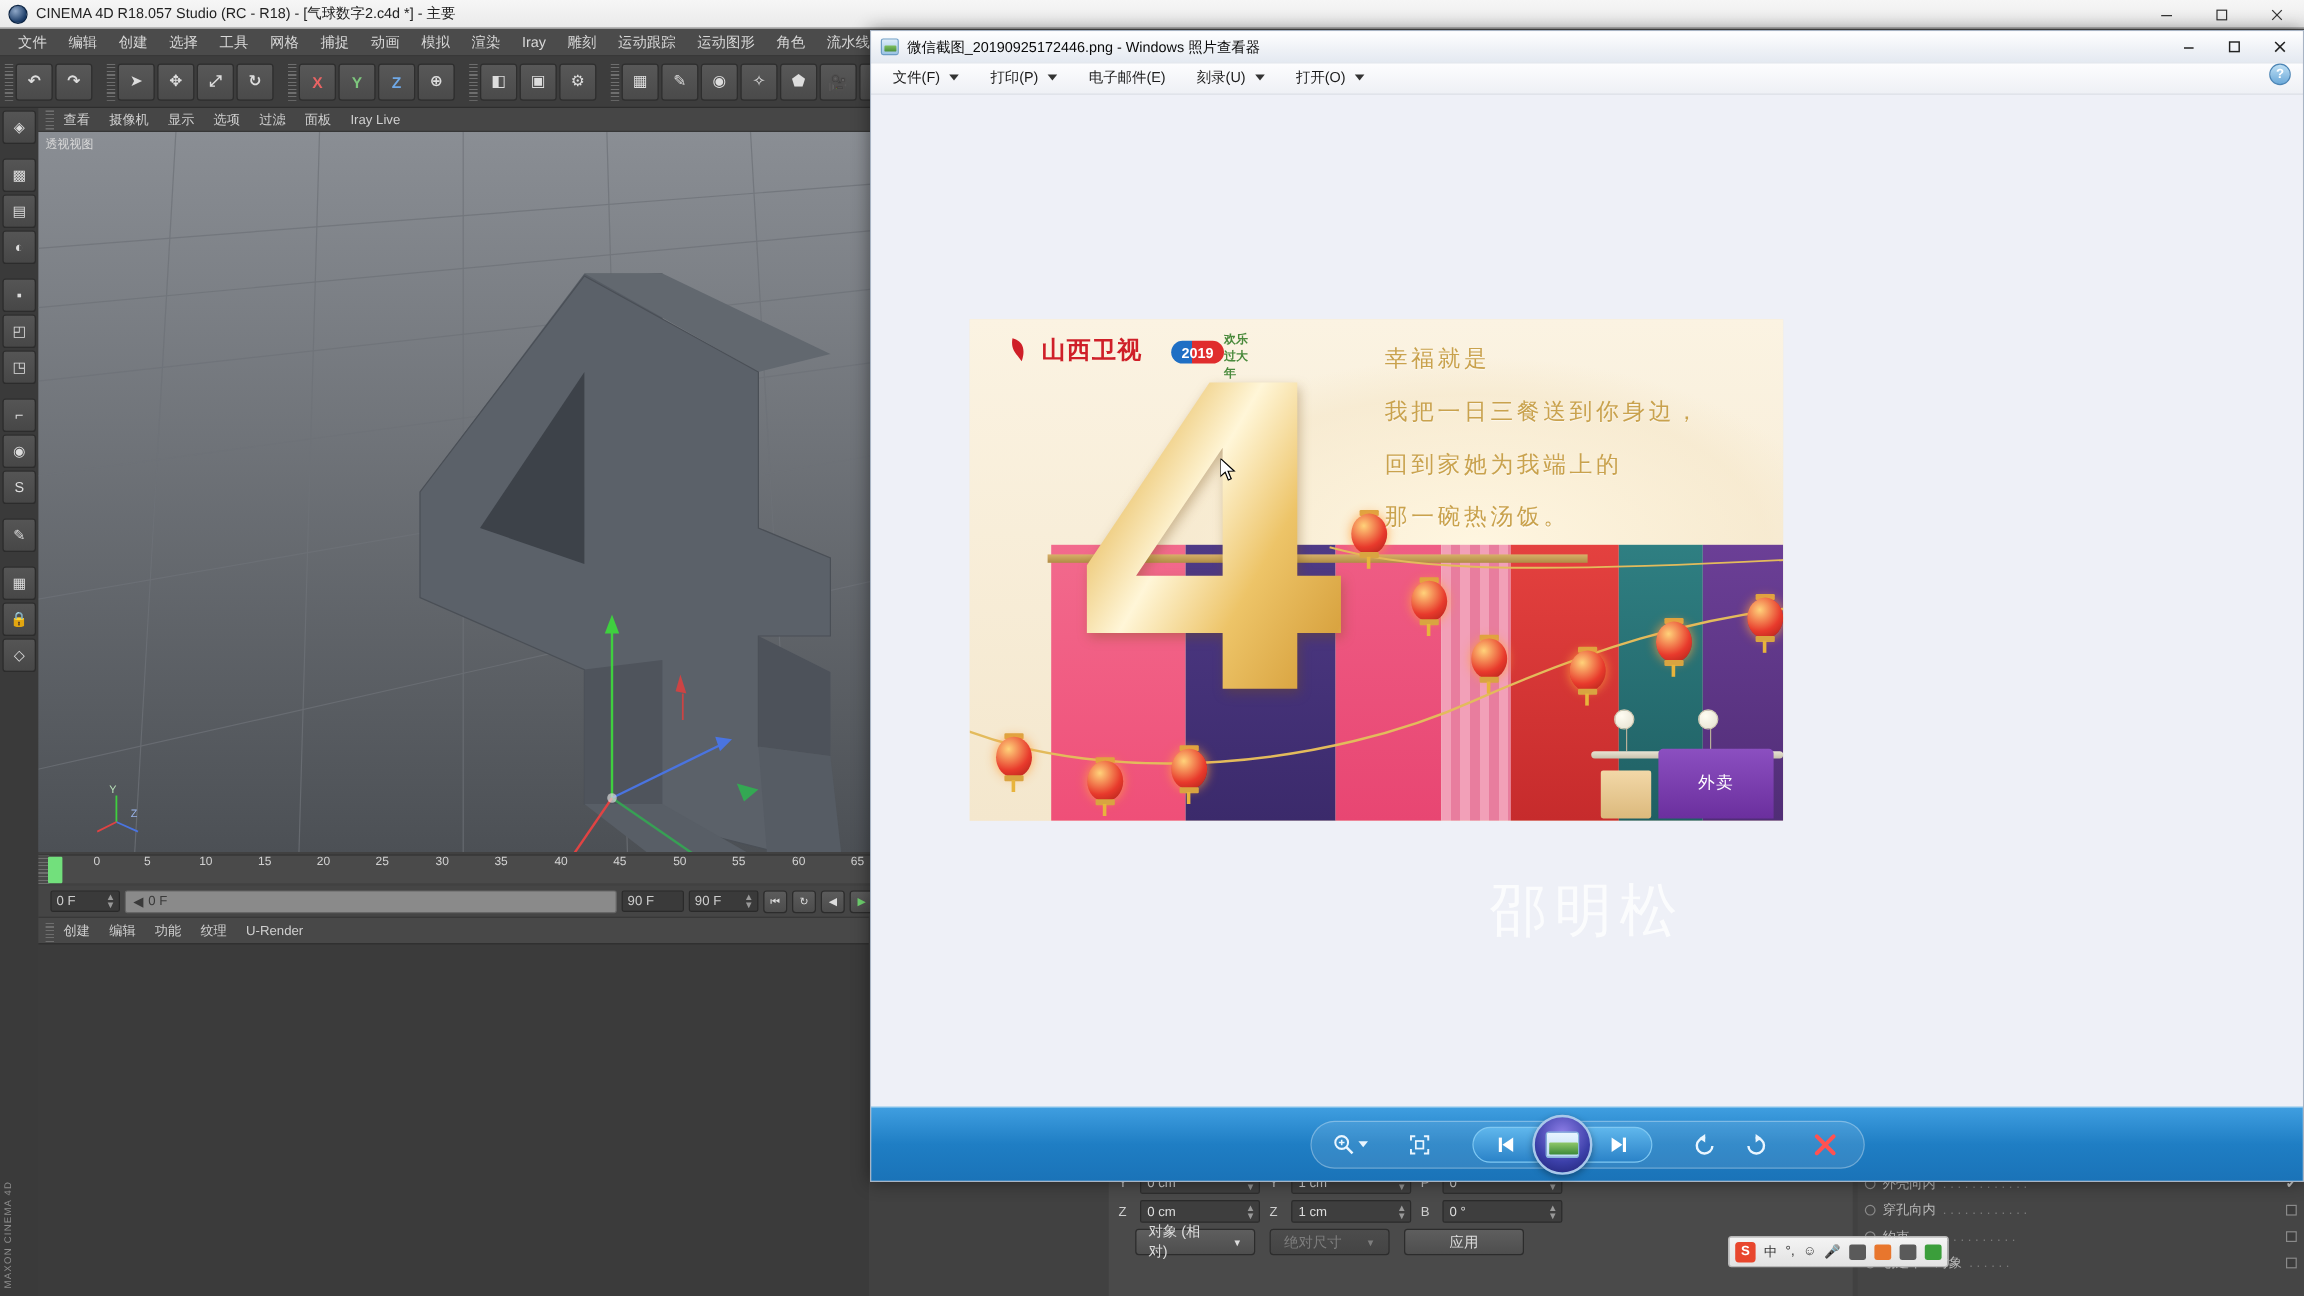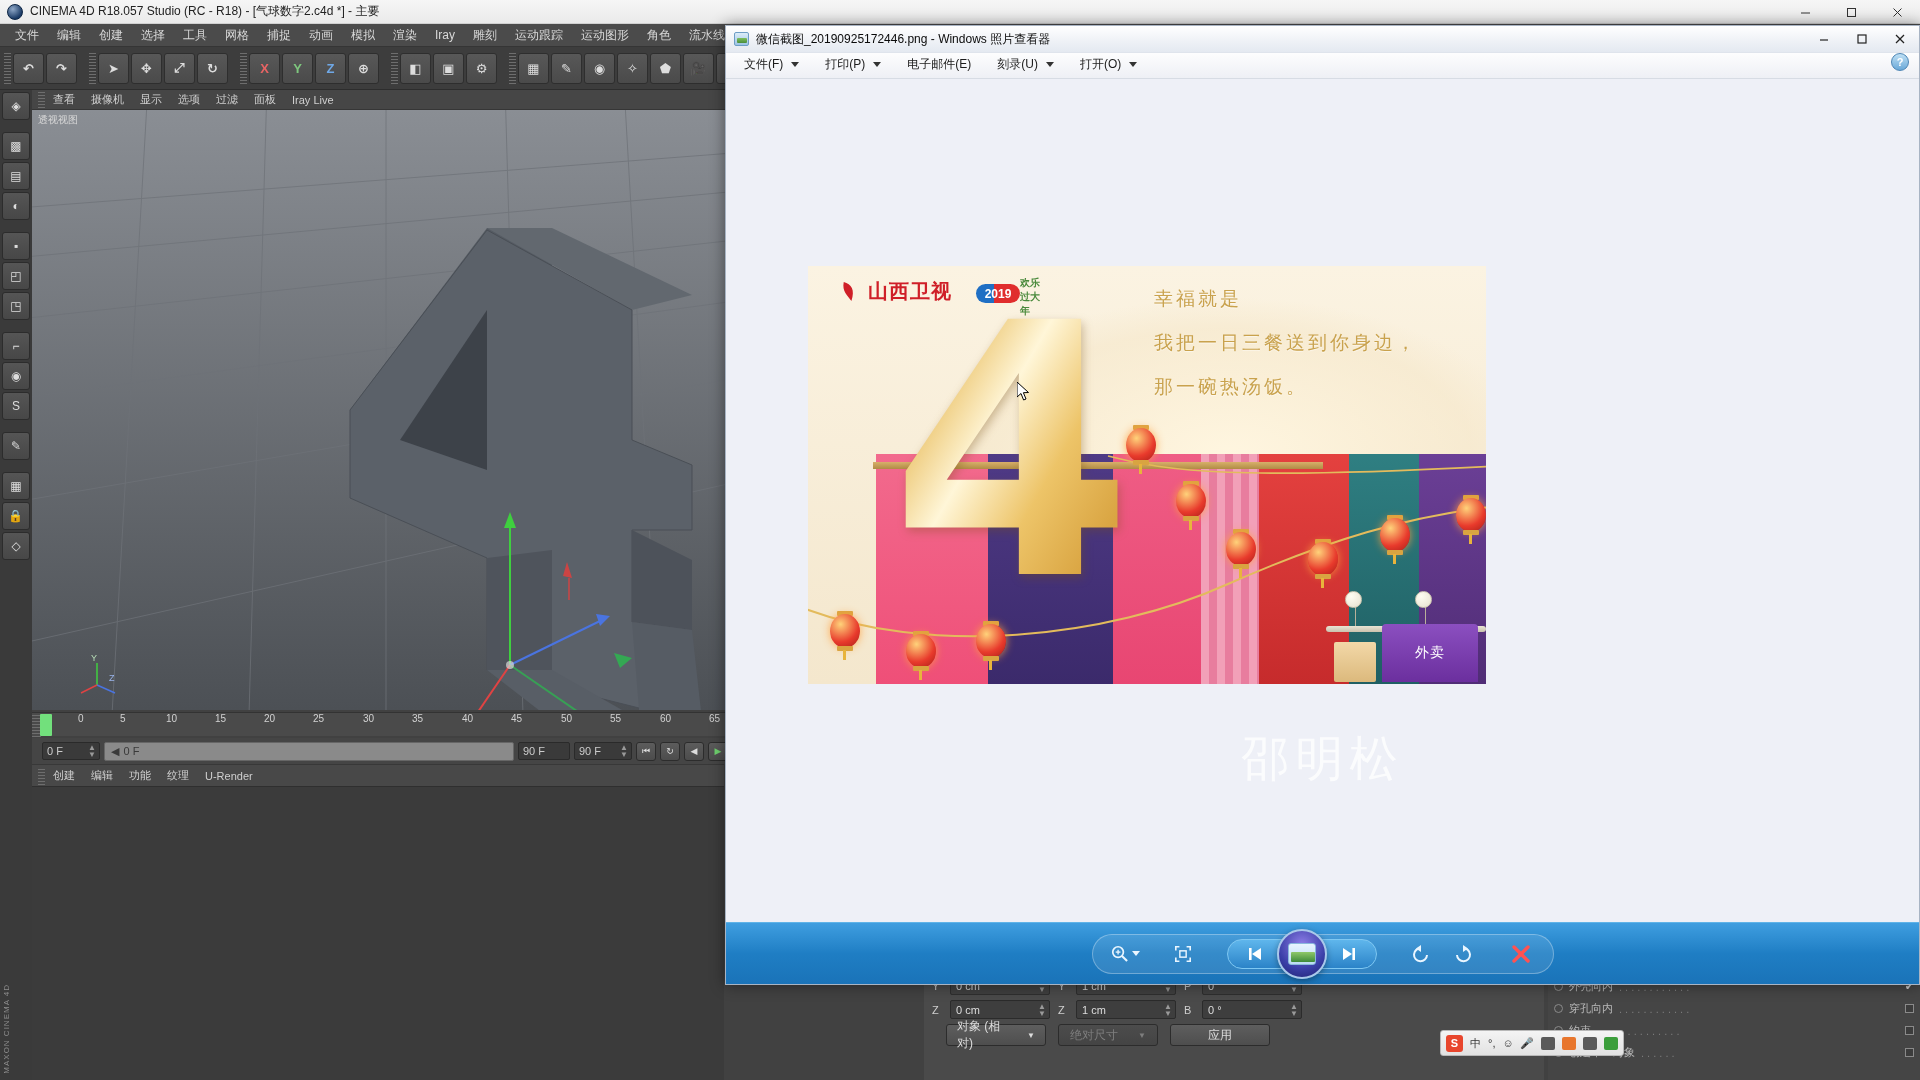--- a/index.html
+++ b/index.html
@@ -872,20 +872,21 @@
           <span class="ph-logo-text">山西卫视</span>
         </div>
         <div class="ph-logo2">
           <div class="y2019">2019</div>
           <div class="cn">欢乐过大年</div>
         </div>
 
         <div class="ph-text">
           <div class="ph-line">幸福就是</div>
           <div class="ph-line">我把一日三餐送到你身边，</div>
+          <div class="ph-line">回到家她为我端上的</div>
           <div class="ph-line">那一碗热汤饭。</div>
         </div>
       </div>
 
       <div class="wm2">邵明松</div>
 
       <svg class="cursor" viewBox="0 0 14 20">
         <polygon points="0,0 0,15 4,11.5 6.6,18 9,17 6.4,10.7 11.5,10.5" fill="#fff" stroke="#000" stroke-width="1"></polygon>
       </svg>
     </div>

